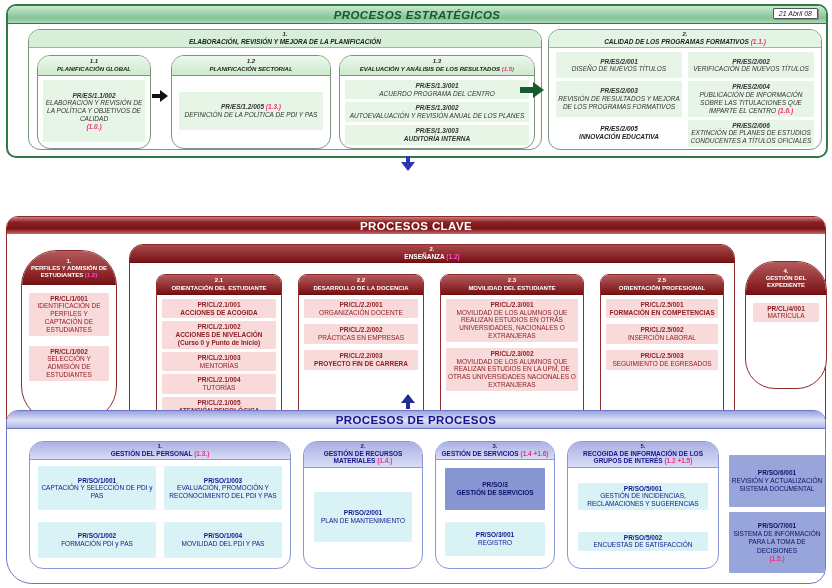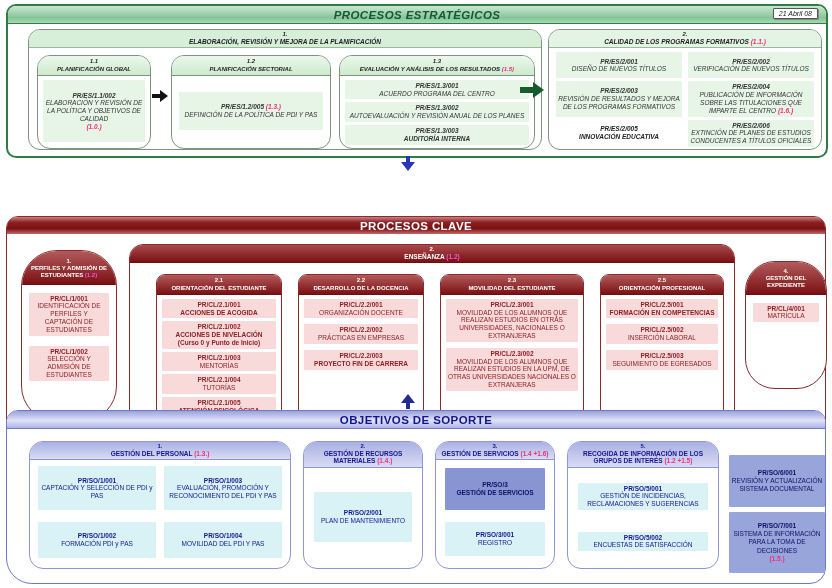--- a/index.html
+++ b/index.html
@@ -305,21 +305,21 @@
   </div>
 </div>
 
 <div class="flow" style="left:401px;top:394px;">
   <svg width="14" height="15" viewBox="0 0 14 15">
       <polygon points="7,0 14,9 9,9 9,15 5,15 5,9 0,9" fill="#232c8f"></polygon>
     </svg>
 </div>
 
 <div class="sec" id="sec-sop">
-  <div class="sec-band">OBJETIVOS DE SOPORTE</div>
+  <div class="sec-band">PROCESOS DE PROCESOS</div>
 
   <div class="gbox blue" style="left:22px;top:30px;width:260px;height:126px;">
     <div class="ghead blue">
       <div class="gnum">1.</div>
       <div class="gttl"><span>GESTIÓN DEL PERSONAL</span> <span class="ann">(1.3.)</span></div>
     </div>
     <div class="sop-grid">
       <div class="ibox cyan">
         <span class="code">PR/SO/1/001</span>
         <span>CAPTACIÓN Y SELECCIÓN DE PDI y PAS</span>

